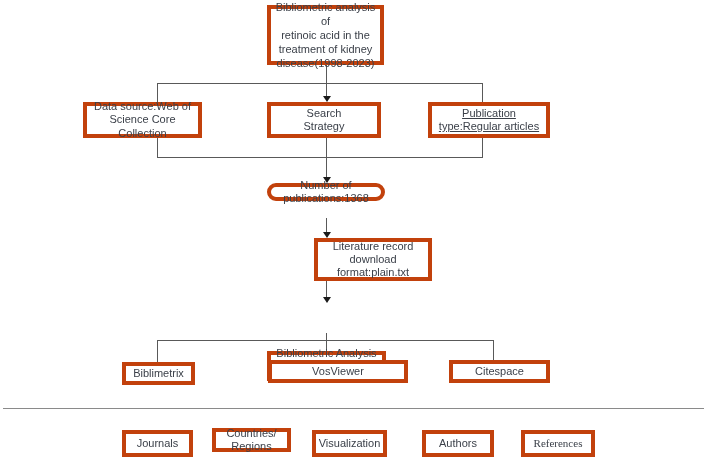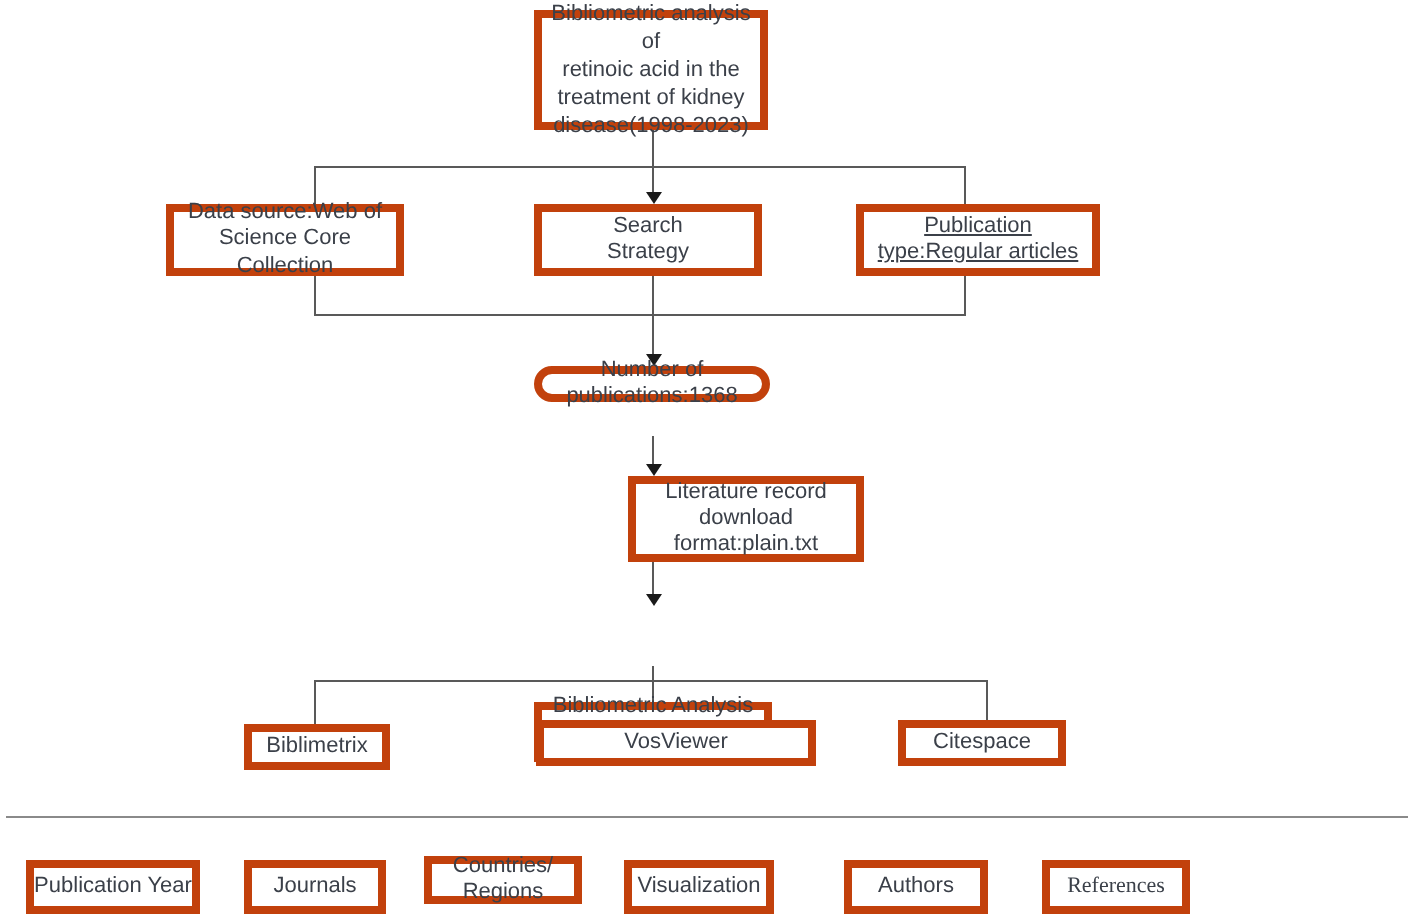--- a/index.html
+++ b/index.html
@@ -114,23 +114,22 @@
 download
 format:plain.txt</div>
 
   <div class="box" style="left:267px; top:303px; width:119px; height:30px; line-height:13px;margin-top:48px;">Bibliometric Analysis and
 Visualization</div>
 
   <div class="box" style="left:122px; top:362px; width:73px; height:23px;">Biblimetrix</div>
 
   <div class="box" style="left:268px; top:360px; width:140px; height:23px;">VosViewer</div>
 
-  <div class="box" style="left:449px; top:360px; width:84px; height:23px;">Citespace</div>
+  <div class="box" style="left:449px; top:360px; width:101px; height:23px;">Citespace</div>
 
-  <div class="box" style="left:13px; top:430px; width:87px; height:27px;">Publication Year</div>
 
   <div class="box" style="left:122px; top:430px; width:71px; height:27px;">Journals</div>
 
   <div class="box" style="left:212px; top:428px; width:79px; height:24px; line-height:13px;">Countries/
 Regions</div>
 
   <div class="box" style="left:312px; top:430px; width:75px; height:27px;">Visualization</div>
 
   <div class="box" style="left:422px; top:430px; width:72px; height:27px;">Authors</div>
 

